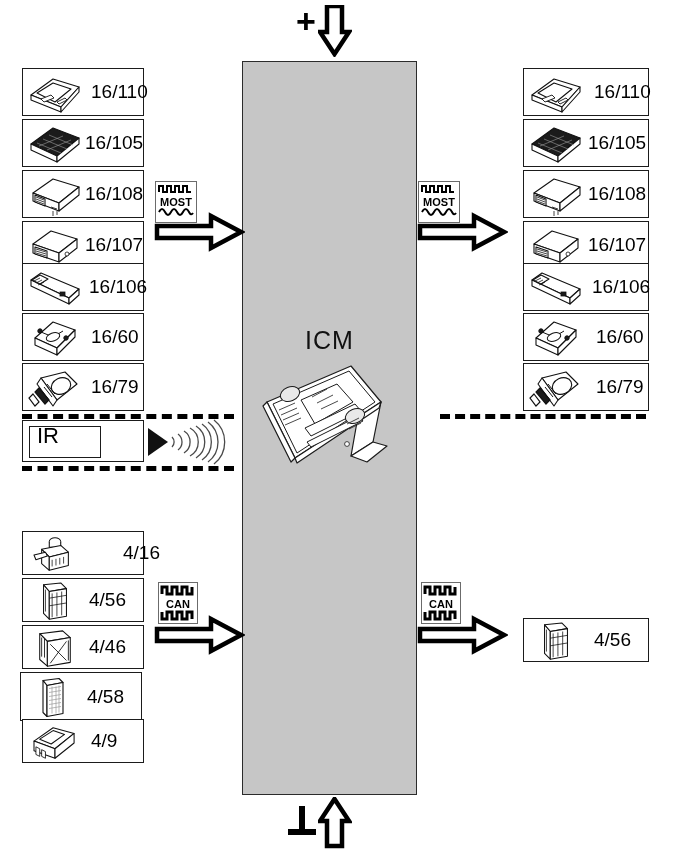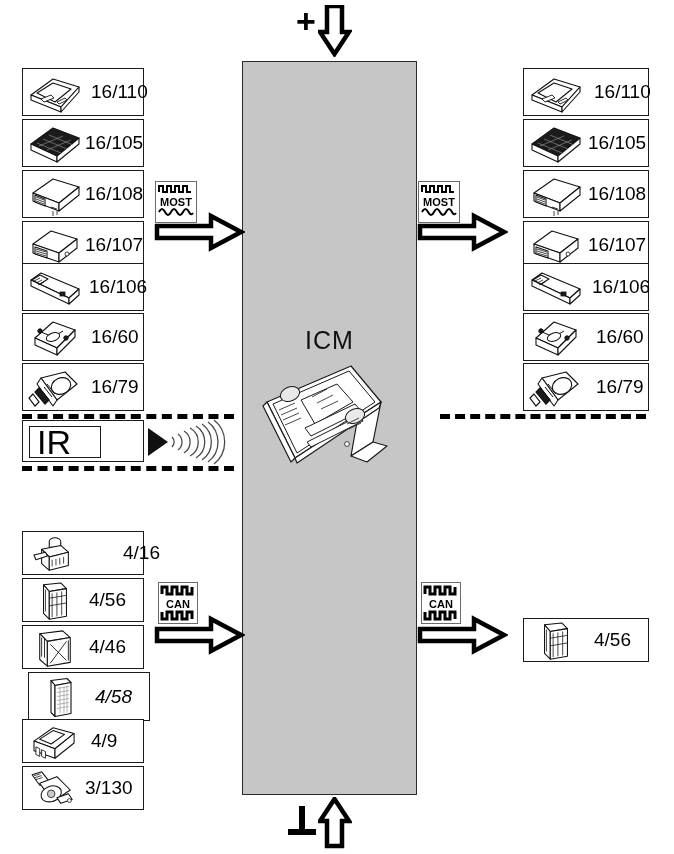--- a/index.html
+++ b/index.html
@@ -28,21 +28,21 @@
   .busicon svg{display:block;}
 
   
   .arrow-h{position:absolute;}
   .term{position:absolute;}
   .plus-sym{position:absolute;font-size:34px;font-weight:bold;line-height:1;color:#000;}
 
   
   .ir-outer{position:absolute;border:1.4px solid #1b1b1b;background:#fff;box-sizing:border-box;}
   .ir-inner{position:absolute;border:1.4px solid #1b1b1b;background:#fff;box-sizing:border-box;}
-  .ir-text{position:absolute;font-size:34px;line-height:1;color:#000;}
+  .ir-text{position:absolute;font-size:22px;line-height:1;color:#000;}
   .ir-wave{position:absolute;}
 </style>
 </head>
 <body>
 
 <div id="stage">
 
   <div class="plus-sym" style="left:296px;top:4px;">+</div>
   <svg class="term" style="left:318px;top:5px;" width="34" height="52">
     <polygon points="9,1 24,1 24,27 31,27 16.5,49 2,27 9,27" fill="#fff" stroke="#000" stroke-width="4.5" stroke-linejoin="miter"></polygon>
@@ -258,21 +258,21 @@
       </g>
       <g stroke="#111" stroke-width="0.9" fill="none">
         <path d="M23,17 L40,34 M40,14 L23,37"></path>
         <path d="M14,10 L14,30 M17,11 L17,31"></path>
         <path d="M42,13 L42,34"></path>
       </g>
     </svg>
     <div class="lbl" style="left:66px;">4/46</div>
   </div>
 
-  <div class="cbox" style="left:28px;top:672px;width:122px;height:49px;font-style:italic;">
+  <div class="cbox" style="left:20px;top:672px;width:122px;height:49px;">
     <svg class="art" viewBox="0 0 56 44">
       <g stroke="#111" stroke-width="1.1" fill="#fff" stroke-linejoin="round">
         <path d="M18,4 L34,2 L38,6 L22,9 Z"></path>
         <path d="M18,4 L22,9 L22,40 L18,36 Z"></path>
         <path d="M22,9 L38,6 L38,37 L22,40 Z"></path>
       </g>
       <g stroke="#9a9a9a" stroke-width="0.7" fill="none">
         <path d="M24,12 L36,10 M24,16 L36,14 M24,20 L36,18 M24,24 L36,22 M24,28 L36,26 M24,32 L36,30"></path>
         <path d="M27,10 L27,37 M31,10 L31,37 M34,9 L34,36"></path>
       </g>
@@ -289,36 +289,20 @@
         <path d="M12,18 L26,9 L38,13 L24,23 Z"></path>
       </g>
       <g stroke="#111" stroke-width="0.9" fill="#fff">
         <path d="M8,26 L12,28 L12,36 L8,34 Z"></path>
         <path d="M14,29 L18,31 L18,38 L14,36 Z"></path>
       </g>
     </svg>
     <div class="lbl" style="left:68px;text-align:right;">4/9</div>
   </div>
 
-  <div class="cbox" style="left:22px;top:766px;width:122px;height:44px;">
-    <svg class="art" viewBox="0 0 56 44">
-      <g stroke="#111" stroke-width="1.1" fill="#fff" stroke-linejoin="round">
-        <path d="M4,6 L14,3 L22,13 L12,17 Z"></path>
-        <path d="M12,15 L30,8 L44,22 L26,34 Z"></path>
-        <ellipse cx="24" cy="26" rx="11" ry="8" transform="rotate(-20 24 26)"></ellipse>
-        <path d="M30,30 L42,26 L46,32 L34,36 Z"></path>
-      </g>
-      <g stroke="#111" stroke-width="0.8" fill="none">
-        <path d="M6,7 L13,5 M7,9 L14,7 M8,11 L15,9"></path>
-        <circle cx="24" cy="26" r="4" fill="#c9c9c9"></circle>
-        <circle cx="43" cy="33" r="2" fill="#fff"></circle>
-      </g>
-    </svg>
-    <div class="lbl" style="left:62px;">3/130</div>
-  </div>
 
   <div class="busicon" style="left:155px;top:181px;width:42px;height:42px;">
     <svg width="40" height="40" viewBox="0 0 40 40">
       <path d="M3,10 L3,4 L7,4 L7,10 L11,10 L11,4 L15,4 L15,10 L19,10 L19,4 L23,4 L23,10 L27,10 L27,4 L31,4 L31,10 L35,10" stroke="#000" stroke-width="2" fill="none"></path>
       <text x="20" y="24" font-family="Liberation Sans, sans-serif" font-size="11" font-weight="bold" text-anchor="middle" fill="#000">MOST</text>
       <path d="M3,30 Q6,24 9,30 Q12,36 15,30 Q18,24 21,30 Q24,36 27,30 Q30,24 33,30 Q35,34 37,31" stroke="#000" stroke-width="2" fill="none"></path>
     </svg>
   </div>
   <svg class="arrow-h" style="left:153px;top:210px;" width="92" height="44">
     <polygon points="4,16 58,16 58,6 88,22 58,38 58,28 4,28" fill="#fff" stroke="#000" stroke-width="4.5" stroke-linejoin="miter"></polygon>

